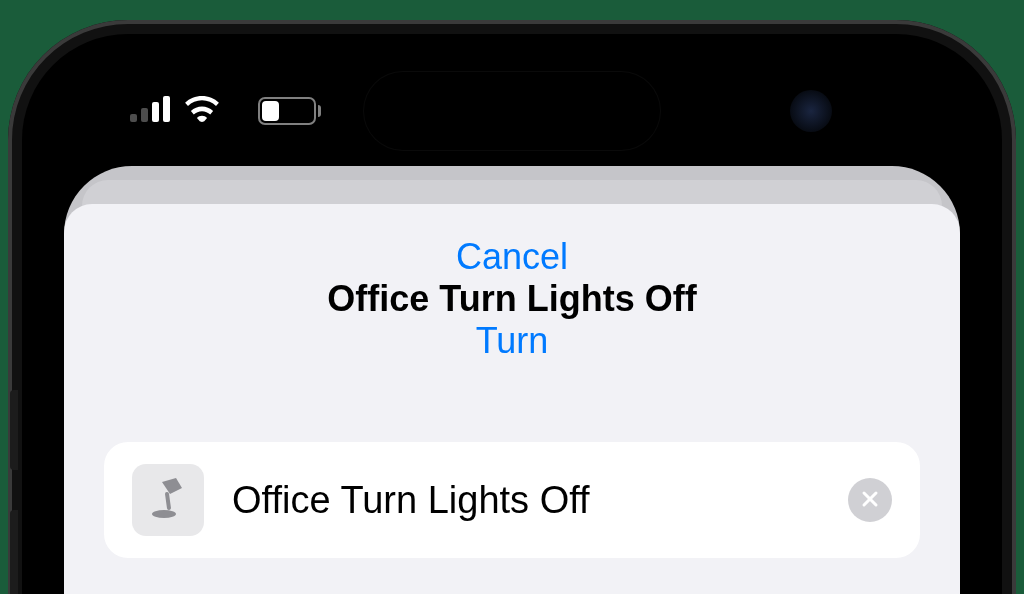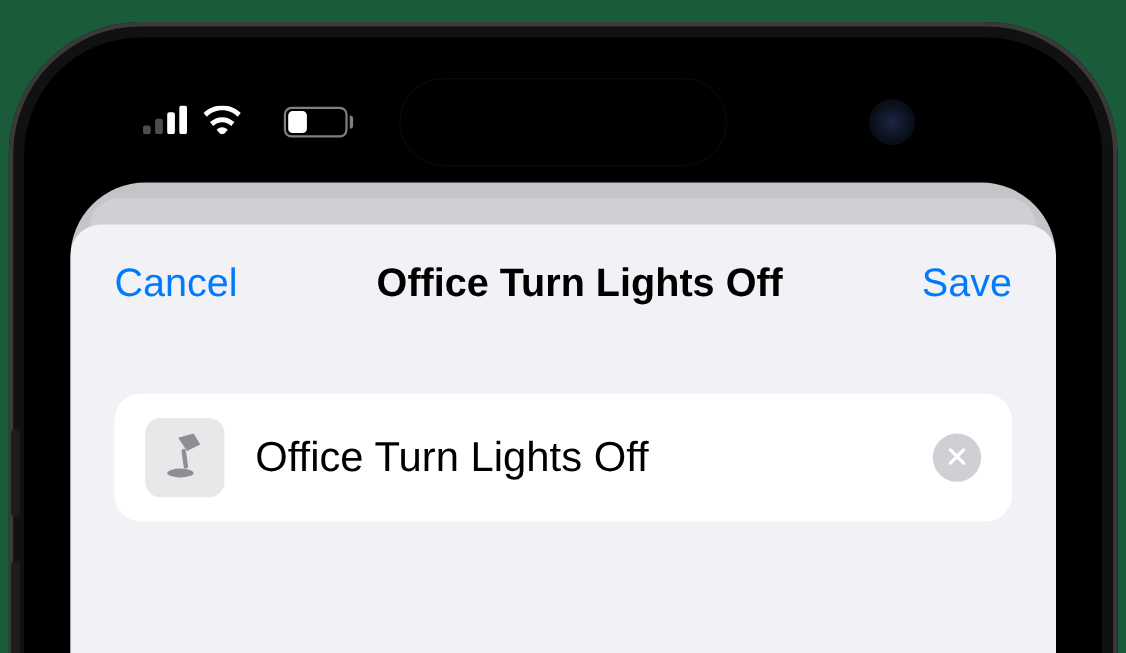--- a/index.html
+++ b/index.html
@@ -112,20 +112,21 @@
       top: 38px;
       bottom: 0;
       background: #f2f2f6;
       border-radius: 28px 28px 0 0;
     }
     .nav-bar {
       display: flex;
       justify-content: space-between;
       align-items: center;
       padding: 32px 40px 0 40px;
+      flex-direction: column;
     }
     .nav-button {
       font-size: 36px;
       color: #007aff;
       background: none;
       border: none;
       cursor: pointer;
     }
     .nav-title {
       font-size: 36px;
@@ -252,21 +253,21 @@
       </div>
     </div>
 
     <div class="screen">
       <div class="sheet-bg"></div>
       <div class="sheet">
 
         <div class="nav-bar">
           <button class="nav-button">Cancel</button>
           <div class="nav-title">Office Turn Lights Off</div>
-          <button class="nav-button">Save</button>
+          <button class="nav-button">Turn</button>
         </div>
 
         <div class="input-row">
           <div class="icon-box">
             <span>
               <svg width="48" height="48" viewBox="0 0 48 48" fill="#8e8e93">
                 <path d="M18 8 L32 4 L38 14 L26 20 Z"></path>
                 <rect x="22" y="18" width="4" height="18" rx="2" transform="rotate(-8 24 27)"></rect>
                 <ellipse cx="20" cy="40" rx="12" ry="4"></ellipse>
               </svg>

